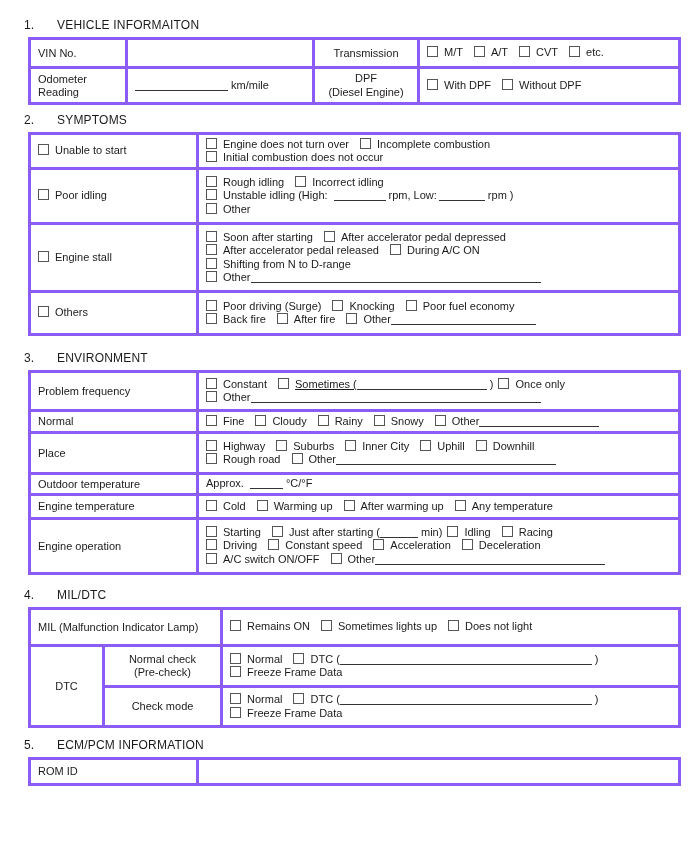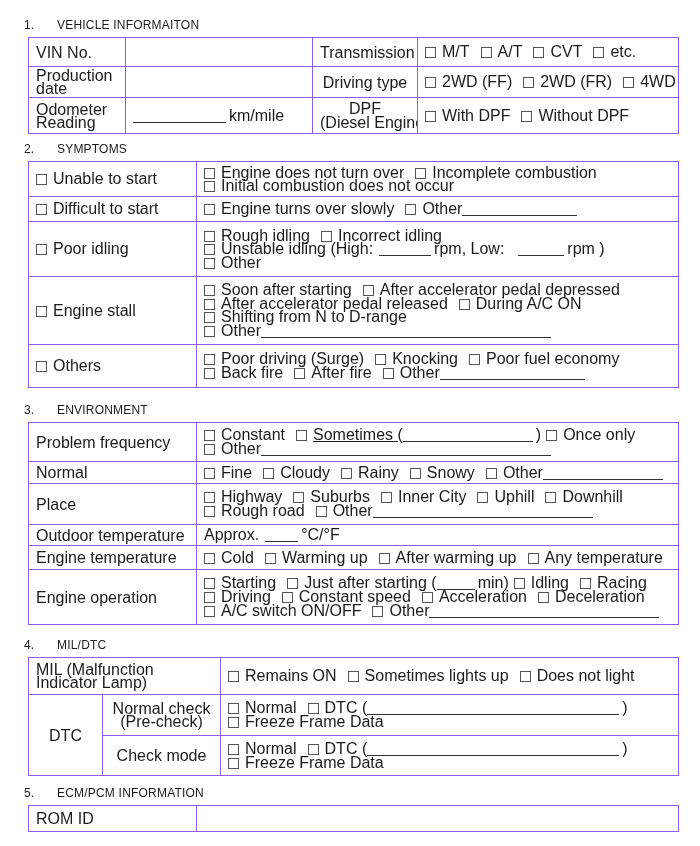--- a/index.html
+++ b/index.html
@@ -9,21 +9,21 @@
   }
   .wrap{position:relative;padding:19px 22px 0 24px;}
   .sec-h{display:flex;font-size:12px;letter-spacing:.2px;margin:0 0 5px 0;line-height:13px;}
   .sec-h .num{width:33px;flex:0 0 33px;}
   .mt2{margin-top:9px;}
   .mt3{margin-top:16px;}
   .mt4{margin-top:14px;}
   .mt5{margin-top:11px;}
   table{border-collapse:collapse;table-layout:fixed;width:650px;margin-left:4px;}
   td{
-    border:1px solid #8b5cf6;font-size:16px;vertical-align:middle;
+    border:3px solid #8b5cf6;font-size:11px;vertical-align:middle;
     padding:2px 7px;overflow:hidden;
   }
   .ctr{text-align:center;margin-left:36px;}
   .ctr .line{text-align:center;}
   .lab{line-height:13px;}
   .line{line-height:13.5px;white-space:nowrap;}
   .cbx{
     display:inline-block;width:9px;height:9px;border:1px solid #555;
     background:#fff;margin-right:6px;vertical-align:-1px;
   }
@@ -54,28 +54,20 @@
       </colgroup>
     <tbody>
       <tr style="height:29px">
         <td class="lab">VIN No.</td>
         <td></td>
         <td class="lab ctr">Transmission</td>
         <td>
             <div class="line"><span class="opt"><span class="cbx"></span><span>M/T</span></span><span class="opt"><span class="cbx"></span><span>A/T</span></span><span class="opt"><span class="cbx"></span><span>CVT</span></span><span class="opt"><span class="cbx"></span><span>etc.</span></span></div>
           </td>
       </tr>
-      <tr style="height:29px">
-        <td class="lab">Production date</td>
-        <td></td>
-        <td class="lab ctr">Driving type</td>
-        <td>
-            <div class="line"><span class="opt"><span class="cbx"></span><span>2WD (FF)</span></span><span class="opt"><span class="cbx"></span><span>2WD (FR)</span></span><span class="opt"><span class="cbx"></span><span>4WD</span></span></div>
-          </td>
-      </tr>
       <tr style="height:36px">
         <td class="lab">Odometer Reading</td>
         <td>
             <div class="line"><span class="ul" style="width: 93px;"></span><span class="txt">km/mile</span></div>
           </td>
         <td class="lab ctr">
             <div class="line"><span class="txt">DPF</span></div>
             <div class="line"><span class="txt">(Diesel Engine)</span></div>
           </td>
         <td>
@@ -97,35 +89,27 @@
     <tbody>
       <tr style="height:35px">
         <td class="lab">
             <div class="line"><span class="opt"><span class="cbx"></span><span>Unable to start</span></span></div>
           </td>
         <td>
             <div class="line"><span class="opt"><span class="cbx"></span><span>Engine does not turn over</span></span><span class="opt"><span class="cbx"></span><span>Incomplete combustion</span></span></div>
             <div class="line"><span class="opt"><span class="cbx"></span><span>Initial combustion does not occur</span></span></div>
           </td>
       </tr>
-      <tr style="height:25px">
-        <td class="lab">
-            <div class="line"><span class="opt"><span class="cbx"></span><span>Difficult to start</span></span></div>
-          </td>
-        <td>
-            <div class="line"><span class="opt"><span class="cbx"></span><span>Engine turns over slowly</span></span><span class="opt" style="margin-right: 0px;"><span class="cbx"></span><span>Other</span></span><span class="ul" style="width: 115px;"></span></div>
-          </td>
-      </tr>
       <tr style="height:55px">
         <td class="lab">
             <div class="line"><span class="opt"><span class="cbx"></span><span>Poor idling</span></span></div>
           </td>
         <td>
             <div class="line"><span class="opt"><span class="cbx"></span><span>Rough idling</span></span><span class="opt"><span class="cbx"></span><span>Incorrect idling</span></span></div>
-            <div class="line"><span class="opt" style="margin-right: 6px;"><span class="cbx"></span><span>Unstable idling (High:</span></span><span class="ul" style="width: 52px;"></span><span class="txt" style="margin-right: 14px;">rpm, Low:</span><span class="ul" style="width: 46px;"></span><span class="txt">rpm )</span></div>
+            <div class="line"><span class="opt" style="margin-right: 6px;"><span class="cbx"></span><span>Unstable idling (High:</span></span><span class="ul" style="width: 52px;"></span><span class="txt" style="margin-right: 2px;">rpm, Low:</span><span class="ul" style="width: 46px;"></span><span class="txt">rpm )</span></div>
             <div class="line"><span class="opt"><span class="cbx"></span><span>Other</span></span></div>
           </td>
       </tr>
       <tr style="height:68px">
         <td class="lab">
             <div class="line"><span class="opt"><span class="cbx"></span><span>Engine stall</span></span></div>
           </td>
         <td>
             <div class="line"><span class="opt"><span class="cbx"></span><span>Soon after starting</span></span><span class="opt"><span class="cbx"></span><span>After accelerator pedal depressed</span></span></div>
             <div class="line"><span class="opt"><span class="cbx"></span><span>After accelerator pedal released</span></span><span class="opt"><span class="cbx"></span><span>During A/C ON</span></span></div>

